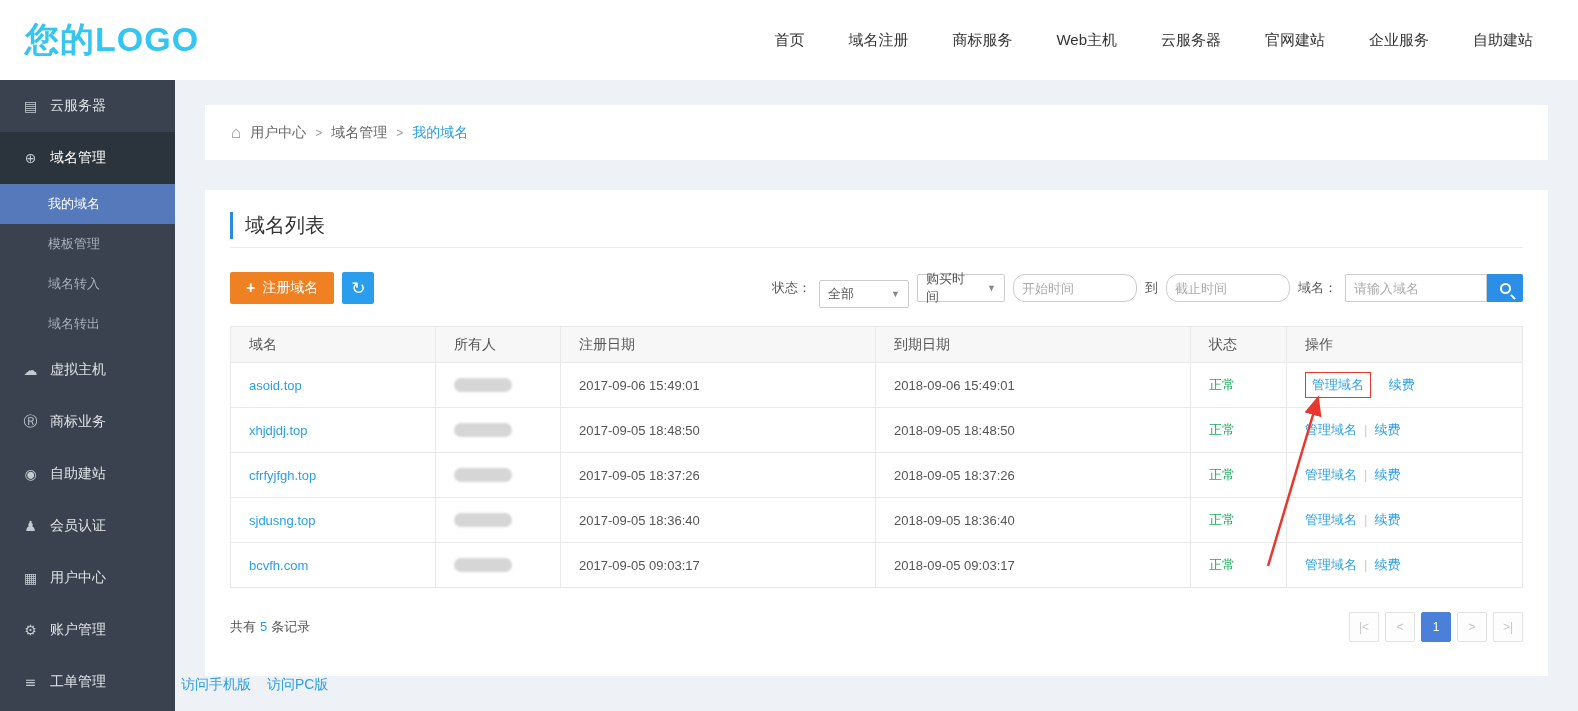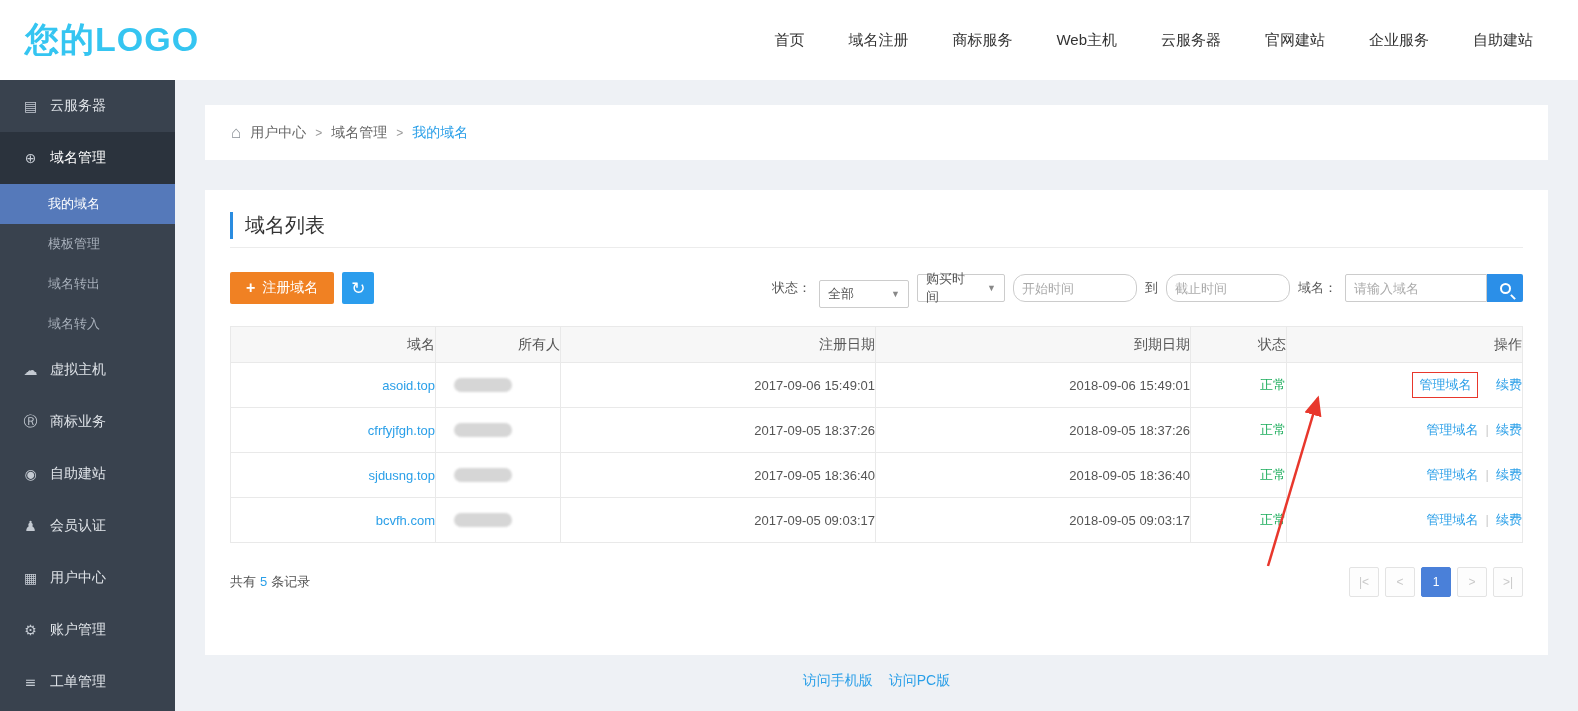--- a/index.html
+++ b/index.html
@@ -57,40 +57,40 @@
   input.text::placeholder { color:#aaa; }
   .search-group { display:flex;justify-content:center; }
   .search-group input { width:142px; border-radius:2px 0 0 2px; }
   .btn-search { width:36px; height:28px; background:#2b8fe8; border:none; cursor:pointer;
     border-radius:0 2px 2px 0; display:flex; align-items:center; justify-content:center; }
   .mag { display:block; width:11px; height:11px; border:2px solid #fff; border-radius:50%; position:relative; }
   .mag::after { content:""; position:absolute; width:2px; height:6px; background:#fff;
     transform:rotate(-45deg); left:10px; top:9px; }
   
   .domain-table { width:100%; border-collapse:collapse; margin-top:18px; }
-  .domain-table th, .domain-table td { border:1px solid #e9e9e9; padding-left:18px; text-align:right; }
+  .domain-table th, .domain-table td { border:1px solid #e9e9e9; padding-left:18px; text-align:left; }
   .domain-table th { background:#f7f7f7; height:36px; font-size:14px; color:#555; font-weight:normal; }
   .domain-table td { height:45px; font-size:13px; color:#555; background:#fff; }
   .col-domain { width:205px; } .col-owner { width:125px; } .col-reg { width:315px; }
   .col-exp { width:315px; } .col-status { width:96px; }
   .link { color:#2a9fe8; text-decoration:none; cursor:pointer; }
   .status-ok { color:#1fae5e; }
   .censor { width:58px; height:14px; background:#d6d6d6; border-radius:7px; filter:blur(1px); }
   .op-sep { color:#ccc; margin:0 7px; }
   .boxed { border:1px solid #e8372c; padding:3px 6px; display:inline-block; }
   
   .table-footer { margin-top:24px; display:flex; align-items:center; justify-content:space-between; }
   .summary { font-size:13px; color:#555; }
   .summary .count { color:#2a9fe8; margin:0 4px; }
   .pagination { display:flex; gap:6px; }
   .page-btn { min-width:30px; height:30px; padding:0 7px; border:1px solid #e3e3e3; background:#fdfdfd;
     color:#c9c9c9; font-size:12px; display:flex; align-items:center; justify-content:center; cursor:pointer; border-radius:2px; }
   .page-btn.active { background:#4a80d9; border-color:#4a80d9; color:#fff; }
   
-  .footer-links { text-align:center; margin-top:17px; font-size:14px; }
+  .footer-links { text-align:left; font-size:14px; }
   .footer-links a { color:#2a9fe8; text-decoration:none; margin:0 6px; cursor:pointer; }
   
   .annotation { position:absolute; left:0; top:0; width:1578px; height:711px; pointer-events:none; z-index:6; }
 </style>
 </head>
 <body>
 
 <header class="topbar">
   <div class="logo">您的LOGO</div>
   <nav class="topnav">
@@ -110,22 +110,22 @@
     <span class="side-icon">▤</span>
     <span>云服务器</span>
   </div>
   <div class="side-item parent-active">
     <span class="side-icon">⊕</span>
     <span>域名管理</span>
   </div>
   <div class="side-sub">
     <div class="sub-item current">我的域名</div>
     <div class="sub-item">模板管理</div>
+    <div class="sub-item">域名转入</div>
     <div class="sub-item">域名转出</div>
-    <div class="sub-item">域名转入</div>
   </div>
   <div class="side-item">
     <span class="side-icon">☁</span>
     <span>虚拟主机</span>
   </div>
   <div class="side-item">
     <span class="side-icon">Ⓡ</span>
     <span>商标业务</span>
   </div>
   <div class="side-item">
@@ -217,20 +217,32 @@
               <div class="censor"></div>
             </td>
           <td>2017-09-06 15:49:01</td>
           <td>2018-09-06 15:49:01</td>
           <td><span class="status-ok">正常</span></td>
           <td>
             <a class="link boxed">管理域名</a><span class="op-sep"> </span><a class="link">续费</a>
           </td>
         </tr>
         <tr>
+          <td><a class="link">xhjdjdj.top</a></td>
+          <td>
+              <div class="censor"></div>
+            </td>
+          <td>2017-09-05 18:48:50</td>
+          <td>2018-09-05 18:48:50</td>
+          <td><span class="status-ok">正常</span></td>
+          <td>
+            <a class="link">管理域名</a><span class="op-sep">|</span><a class="link">续费</a>
+          </td>
+        </tr>
+        <tr>
           <td><a class="link">cfrfyjfgh.top</a></td>
           <td>
               <div class="censor"></div>
             </td>
           <td>2017-09-05 18:37:26</td>
           <td>2018-09-05 18:37:26</td>
           <td><span class="status-ok">正常</span></td>
           <td>
             <a class="link">管理域名</a><span class="op-sep">|</span><a class="link">续费</a>
           </td>

